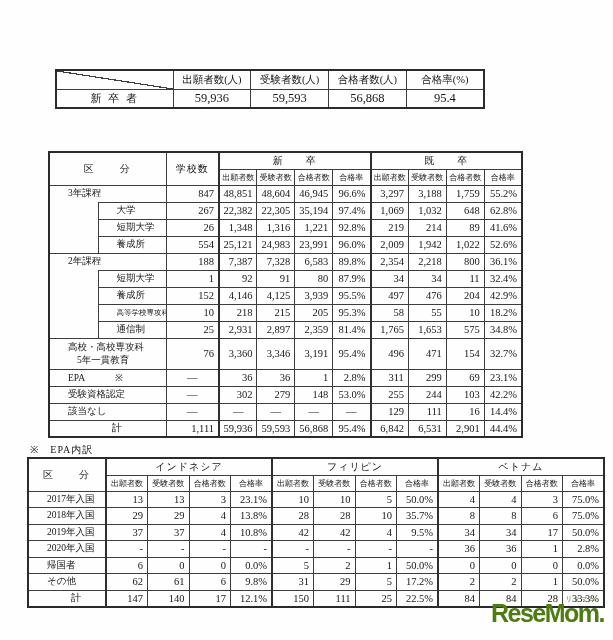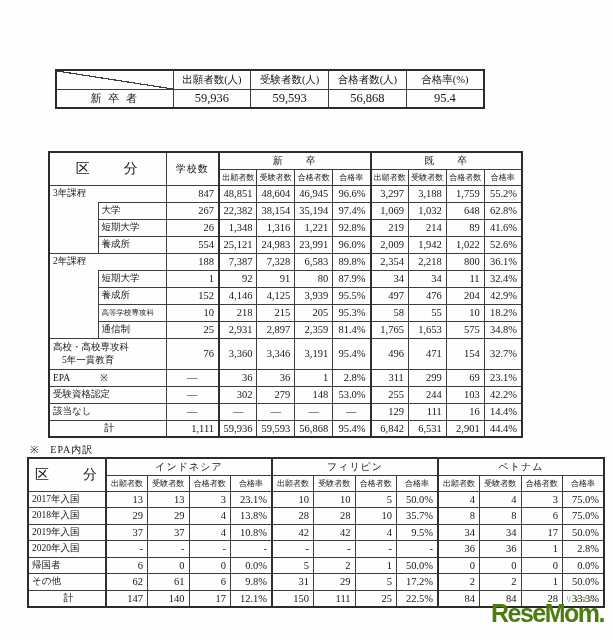--- a/index.html
+++ b/index.html
@@ -20,24 +20,24 @@
   #t1 th{font-size:10.5px;}
   #t1 td.sval{font-size:12.5px;text-align:center;}
   #t1 td.slbl{font-size:11px;text-align:center;letter-spacing:2px;}
   .corner{position:relative;background:
      linear-gradient(to top right,transparent calc(50% - 0.6px),#3d3d3d calc(50% - 0.6px),
      #3d3d3d calc(50% + 0.6px),transparent calc(50% + 0.6px));}
 
   
   .grid th.ghead{font-size:10px;letter-spacing:1px;}
   .grid th.sub{font-size:8px;letter-spacing:0;}
-  .grid th.cornerlbl{font-size:14px;letter-spacing:2px;}
+  .grid th.cornerlbl{font-size:10px;letter-spacing:2px;}
   .grid td.num{font-size:10.5px;text-align:right;padding-right:4px;}
   .grid td.num.dash{text-align:center;padding-right:0;}
-  .grid td.lbl{font-size:9.5px;text-align:left;padding-left:3px;}
+  .grid td.lbl{font-size:9.5px;text-align:left;padding-left:18px;}
   .grid td.lbl.small{font-size:7.5px;}
   .grid td.lbl.total{text-align:center;font-size:10px;}
   .grid .gs{border-left:2px solid #2f2f2f;}
   .grid td.strip{border-top:hidden;}
   .grid .line2{padding-left:9px;}
   .grid .note{margin-left:30px;}
 
   #t2{left:48px;top:151px;width:475px;}
   #t2 thead tr:first-child{height:17px;}
   #t2 thead tr:last-child{height:16px;}
@@ -134,21 +134,21 @@
           <td class="num gs">3,297</td>
           <td class="num">3,188</td>
           <td class="num">1,759</td>
           <td class="num">55.2%</td>
         </tr>
         <tr>
           <td class="strip" rowspan="3"></td>
           <td class="lbl sub2">大学</td>
           <td class="num">267</td>
           <td class="num gs">22,382</td>
-          <td class="num">38,154</td>
+          <td class="num">22,305</td>
           <td class="num">35,194</td>
           <td class="num">97.4%</td>
           <td class="num gs">1,069</td>
           <td class="num">1,032</td>
           <td class="num">648</td>
           <td class="num">62.8%</td>
         </tr>
         <tr>
           <td class="lbl sub2">短期大学</td>
           <td class="num">26</td>

